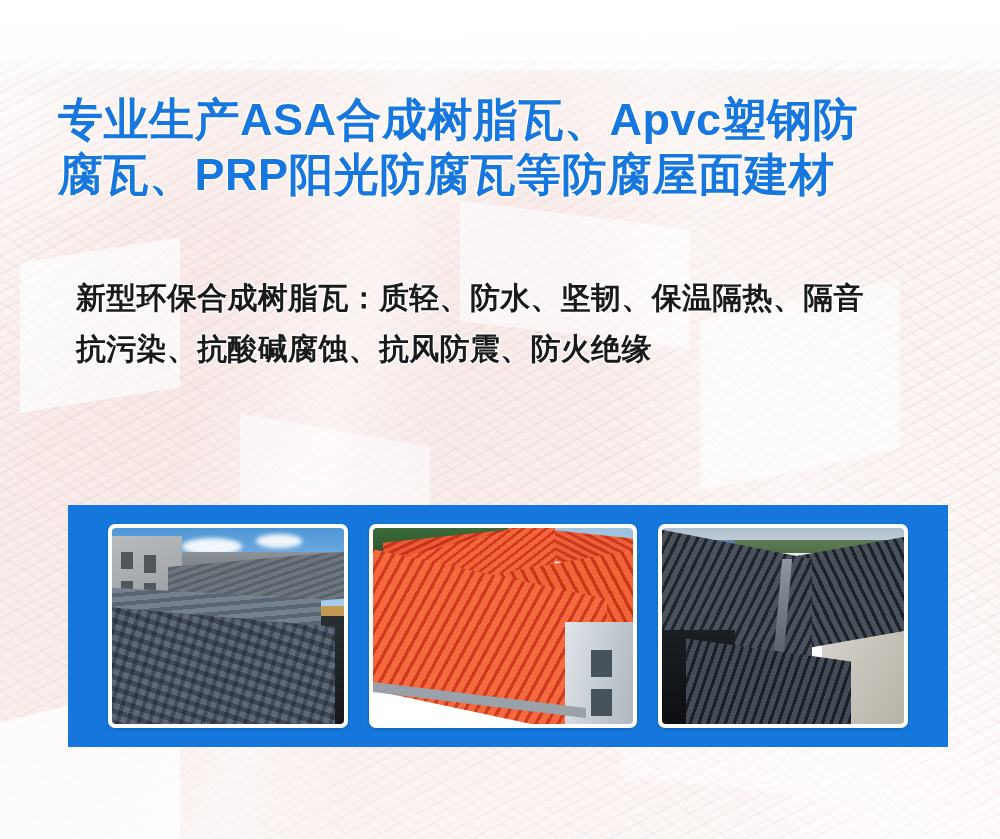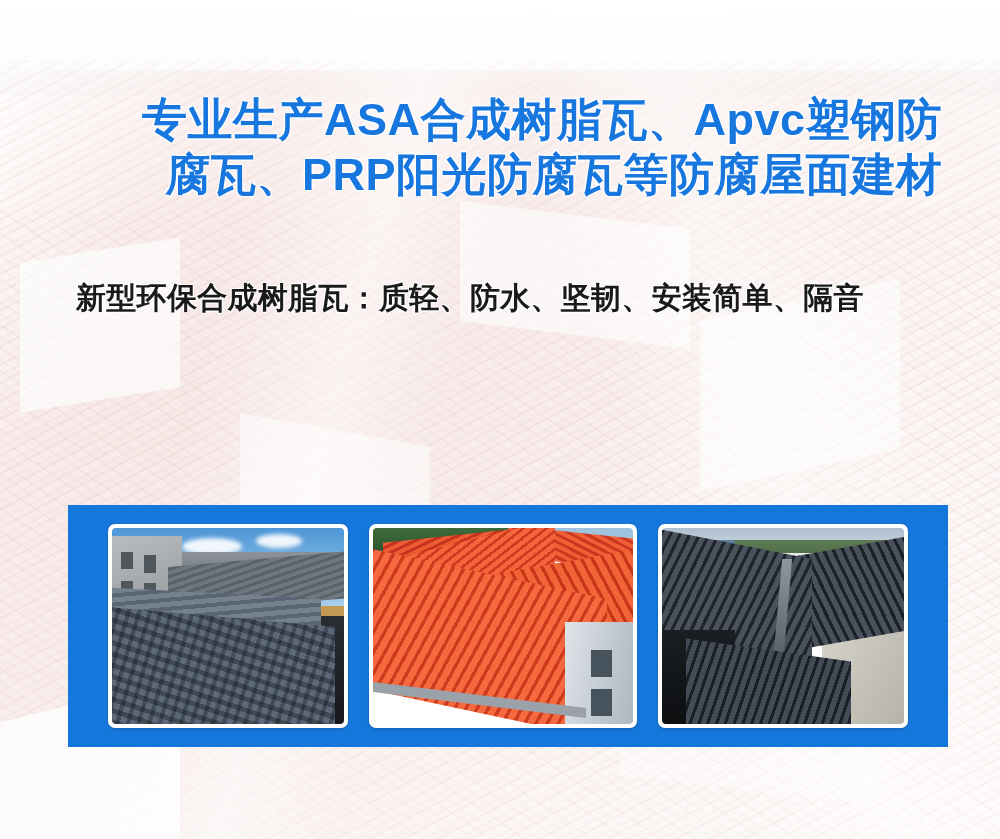--- a/index.html
+++ b/index.html
@@ -73,21 +73,21 @@
       linear-gradient(180deg, rgba(255,255,255,.96) 0%, rgba(255,255,255,.80) 10%,
                       rgba(255,255,255,.72) 26%, rgba(255,255,255,.70) 52%,
                       rgba(255,255,255,.74) 74%, rgba(255,255,255,.80) 100%);
   }
 
   
   #content{ position:relative; z-index:2; }
 
   #headline{
     position:absolute; left:0; right:0; top:92px;
-    text-align:right;
+    text-align:left;
     font-size:45px; font-weight:bold; line-height:55px;
     color:#1877DE;
     letter-spacing:.5px;
     text-shadow:
        0 0 4px rgba(255,255,255,.95),
        1px 1px 0 rgba(255,255,255,.9),
       -1px 1px 0 rgba(255,255,255,.9),
        1px -1px 0 rgba(255,255,255,.9),
       -1px -1px 0 rgba(255,255,255,.9);
     white-space:pre-line;
@@ -231,21 +231,22 @@
   <div class="bg-streak"></div>
   <div class="bg-wash"></div>
 </div>
 
 <div id="content">
 
   <div id="headline">专业生产ASA合成树脂瓦、Apvc塑钢防
 腐瓦、PRP阳光防腐瓦等防腐屋面建材</div>
 
   <div id="subhead">
-    <span class="ln">新型环保合成树脂瓦：质轻、防水、坚韧、安装简单、隔音</span>
+    <span class="ln">新型环保合成树脂瓦：质轻、防水、坚韧、保温隔热、隔音</span>
+    <span class="ln">抗污染、抗酸碱腐蚀、抗风防震、防火绝缘</span>
   </div>
 
   <div id="gallery-panel">
 
     <div class="photo-frame f1">
       <div class="photo">
         <div class="ph1-sky"></div>
         <div class="ph1-cloud" style="left:30%;top:5%;width:26%;height:9%;"></div>
         <div class="ph1-cloud" style="left:62%;top:3%;width:20%;height:7%;"></div>
         <div class="ph1-bldgR"></div>

